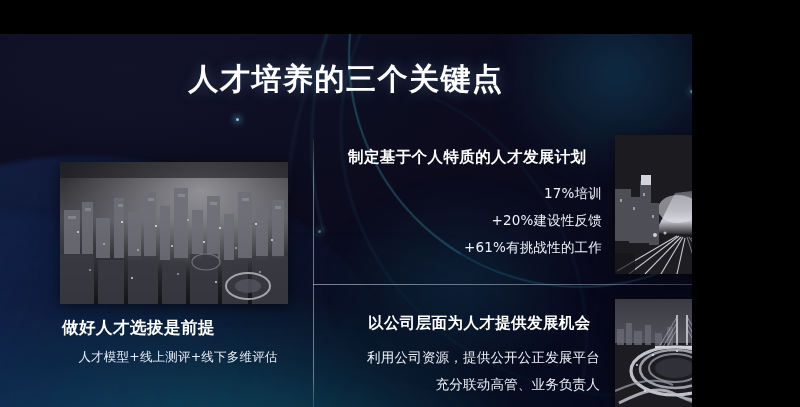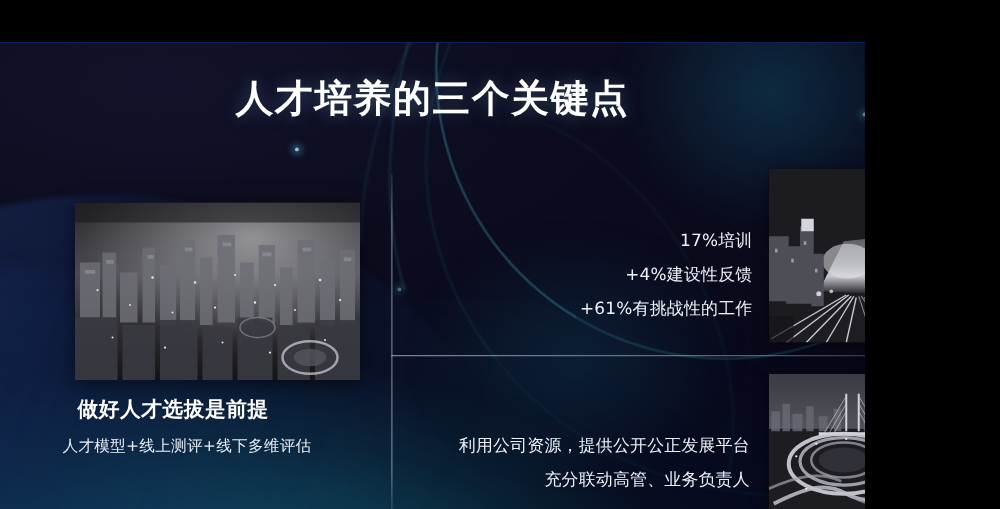--- a/index.html
+++ b/index.html
@@ -192,20 +192,21 @@
     font-size: 16.5px;
     font-weight: 700;
     letter-spacing: 0.5px;
     color: #ffffff;
   }
   .left-sub {
     position: absolute;
     left: 50px;
     top: 315px;
     width: 256px;
+    text-align: center;
     font-size: 12.5px;
     font-weight: 400;
     color: #e8ecf4;
     letter-spacing: 0.2px;
   }
 
   
   .rt-heading {
     position: absolute;
     left: 348px;
@@ -375,23 +376,24 @@
       <ellipse cx="188" cy="124" rx="22" ry="13" fill="none" stroke="#c8c8d0" stroke-width="2" opacity="0.75"></ellipse>
       <ellipse cx="188" cy="124" rx="13" ry="7" fill="#555560" opacity="0.8"></ellipse>
       <ellipse cx="146" cy="100" rx="14" ry="8" fill="none" stroke="#a8a8b2" stroke-width="1.2" opacity="0.5"></ellipse>
 
       <rect x="0" y="0" width="228" height="16" fill="#1a1a1e" opacity="0.6"></rect>
     </svg>
   </div>
   <div class="left-heading">做好人才选拔是前提</div>
   <div class="left-sub">人才模型+线上测评+线下多维评估</div>
 
+  <div class="rt-heading">制定基于个人特质的人才发展计划</div>
   <div class="rt-lines">
     <div>17%培训</div>
-    <div>+4%建设性反馈</div>
+    <div>+20%建设性反馈</div>
     <div>+61%有挑战性的工作</div>
   </div>
   <div class="rt-photo">
     <svg class="photo-svg" viewBox="0 0 131 139" preserveAspectRatio="none">
       <defs>
         <linearGradient id="rtSky" x1="0" y1="0" x2="0" y2="1">
           <stop offset="0" stop-color="#5e5e66"></stop>
           <stop offset="0.45" stop-color="#8e8e98"></stop>
           <stop offset="0.68" stop-color="#c8c8d0"></stop>
           <stop offset="1" stop-color="#242428"></stop>
@@ -453,20 +455,21 @@
         <line x1="74" y1="102" x2="100" y2="139"></line>
         <line x1="76" y1="103" x2="118" y2="139"></line>
         <line x1="78" y1="104" x2="130" y2="134"></line>
       </g>
       <circle cx="40" cy="100" r="2" fill="#f2f2f8" opacity="0.8"></circle>
       <circle cx="50" cy="98" r="1.5" fill="#f2f2f8" opacity="0.7"></circle>
       <rect x="0" y="118" width="20" height="21" fill="#16161a" opacity="0.7"></rect>
     </svg>
   </div>
 
+  <div class="rb-heading">以公司层面为人才提供发展机会</div>
   <div class="rb-lines">
     <div>利用公司资源，提供公开公正发展平台</div>
     <div>充分联动高管、业务负责人</div>
   </div>
   <div class="rb-photo">
     <svg class="photo-svg" viewBox="0 0 131 117" preserveAspectRatio="none">
       <defs>
         <linearGradient id="rbSky" x1="0" y1="0" x2="0" y2="1">
           <stop offset="0" stop-color="#3a3a42"></stop>
           <stop offset="1" stop-color="#53535e"></stop>

